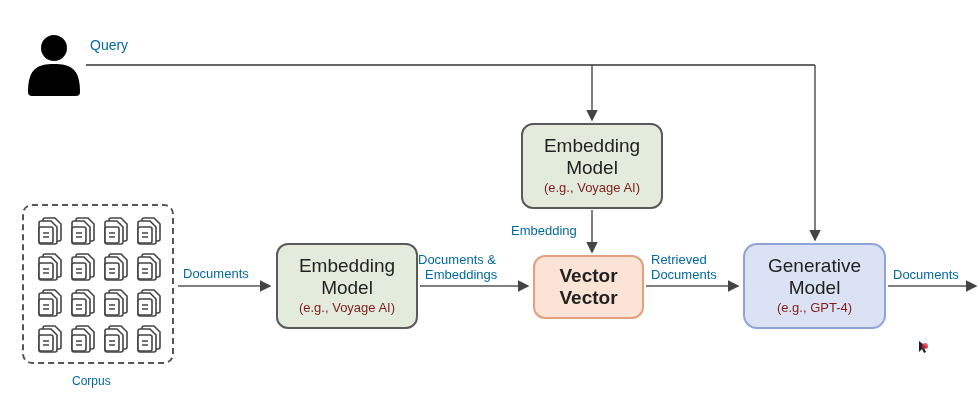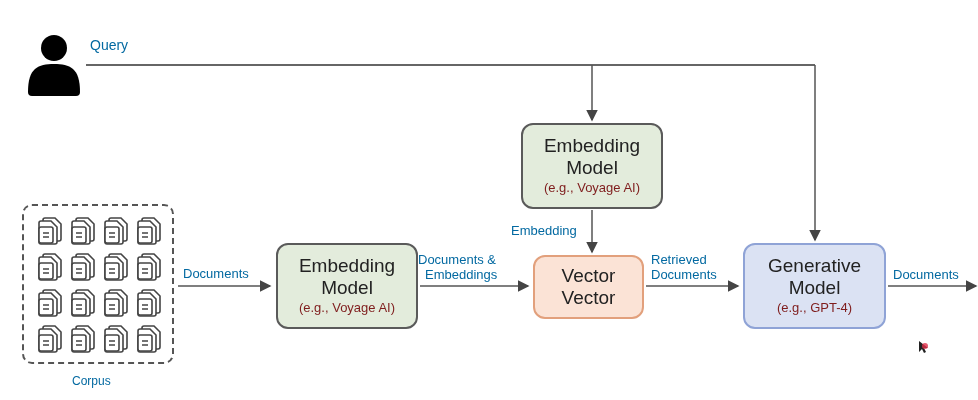--- a/index.html
+++ b/index.html
@@ -3,22 +3,22 @@
 <meta charset="utf-8">
 <style>
   html,body{margin:0;padding:0;background:#fff;}
   body{width:978px;height:400px;position:relative;overflow:hidden;font-family:"Liberation Sans",sans-serif;color:#333;}
   .abs{position:absolute;}
   .lbl{font-size:13px;color:#0369a1;line-height:15px;}
   .box{position:absolute;border:2px solid #555;border-radius:12px;display:flex;flex-direction:column;align-items:center;justify-content:center;text-align:center;box-sizing:border-box;}
   .box .t{font-size:19px;line-height:22px;color:#222;}
   .box .s{font-size:13px;line-height:18px;color:#7f1d1d;}
   .green{background:#e3ecdc;border-color:#5a5a5a;}
-  .orange{background:#fbe3d6;border-color:#e2a07c;}
-  .blue{background:#dbe2f3;border-color:#8fa3d6;}
+  .orange{background:#fbe3d6;border-color:#e2a07c;font-weight:bold;}
+  .blue{background:#dbe2f3;border-color:#8fa3d6;border-radius:14px;}
   svg.lines{position:absolute;left:0;top:0;}
   .corpus{position:absolute;left:22px;top:204px;width:152px;height:160px;border:2px dashed #555;border-radius:10px;box-sizing:border-box;display:grid;grid-template-columns:repeat(4,1fr);grid-template-rows:repeat(4,1fr);padding:6px 8px;}
   .doc{display:flex;align-items:center;justify-content:center;}
 </style>
 </head>
 <body>
 
 <svg class="lines" width="978" height="400">
   <defs>
     <marker id="ah" markerWidth="8" markerHeight="8" refX="7" refY="4" orient="auto">

